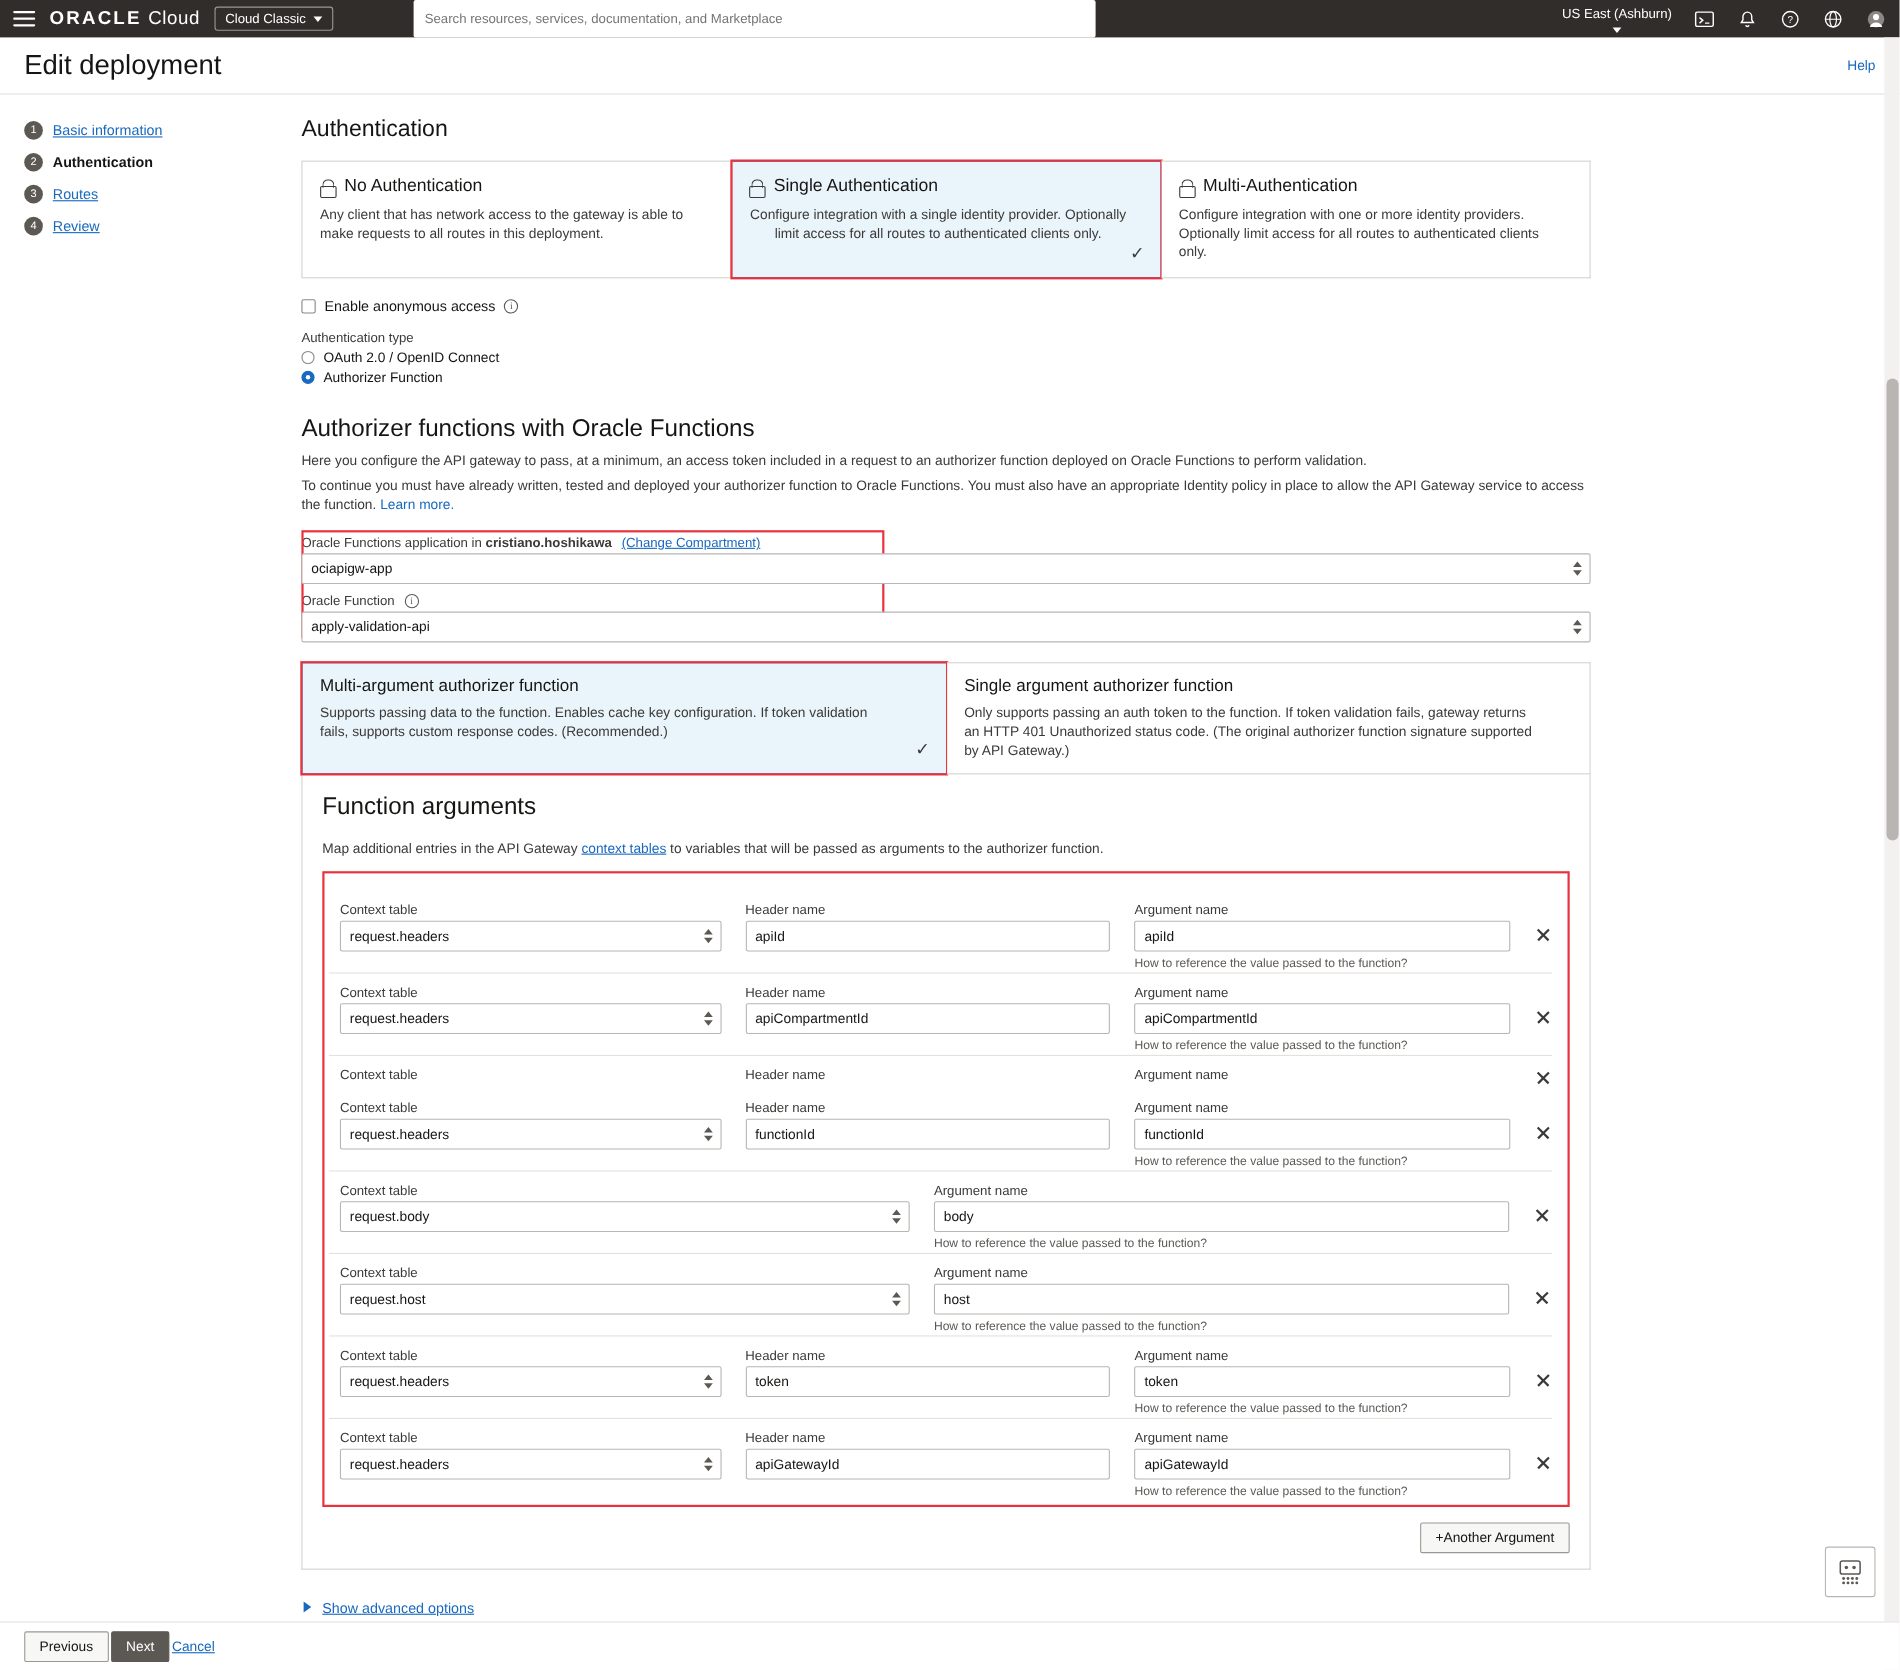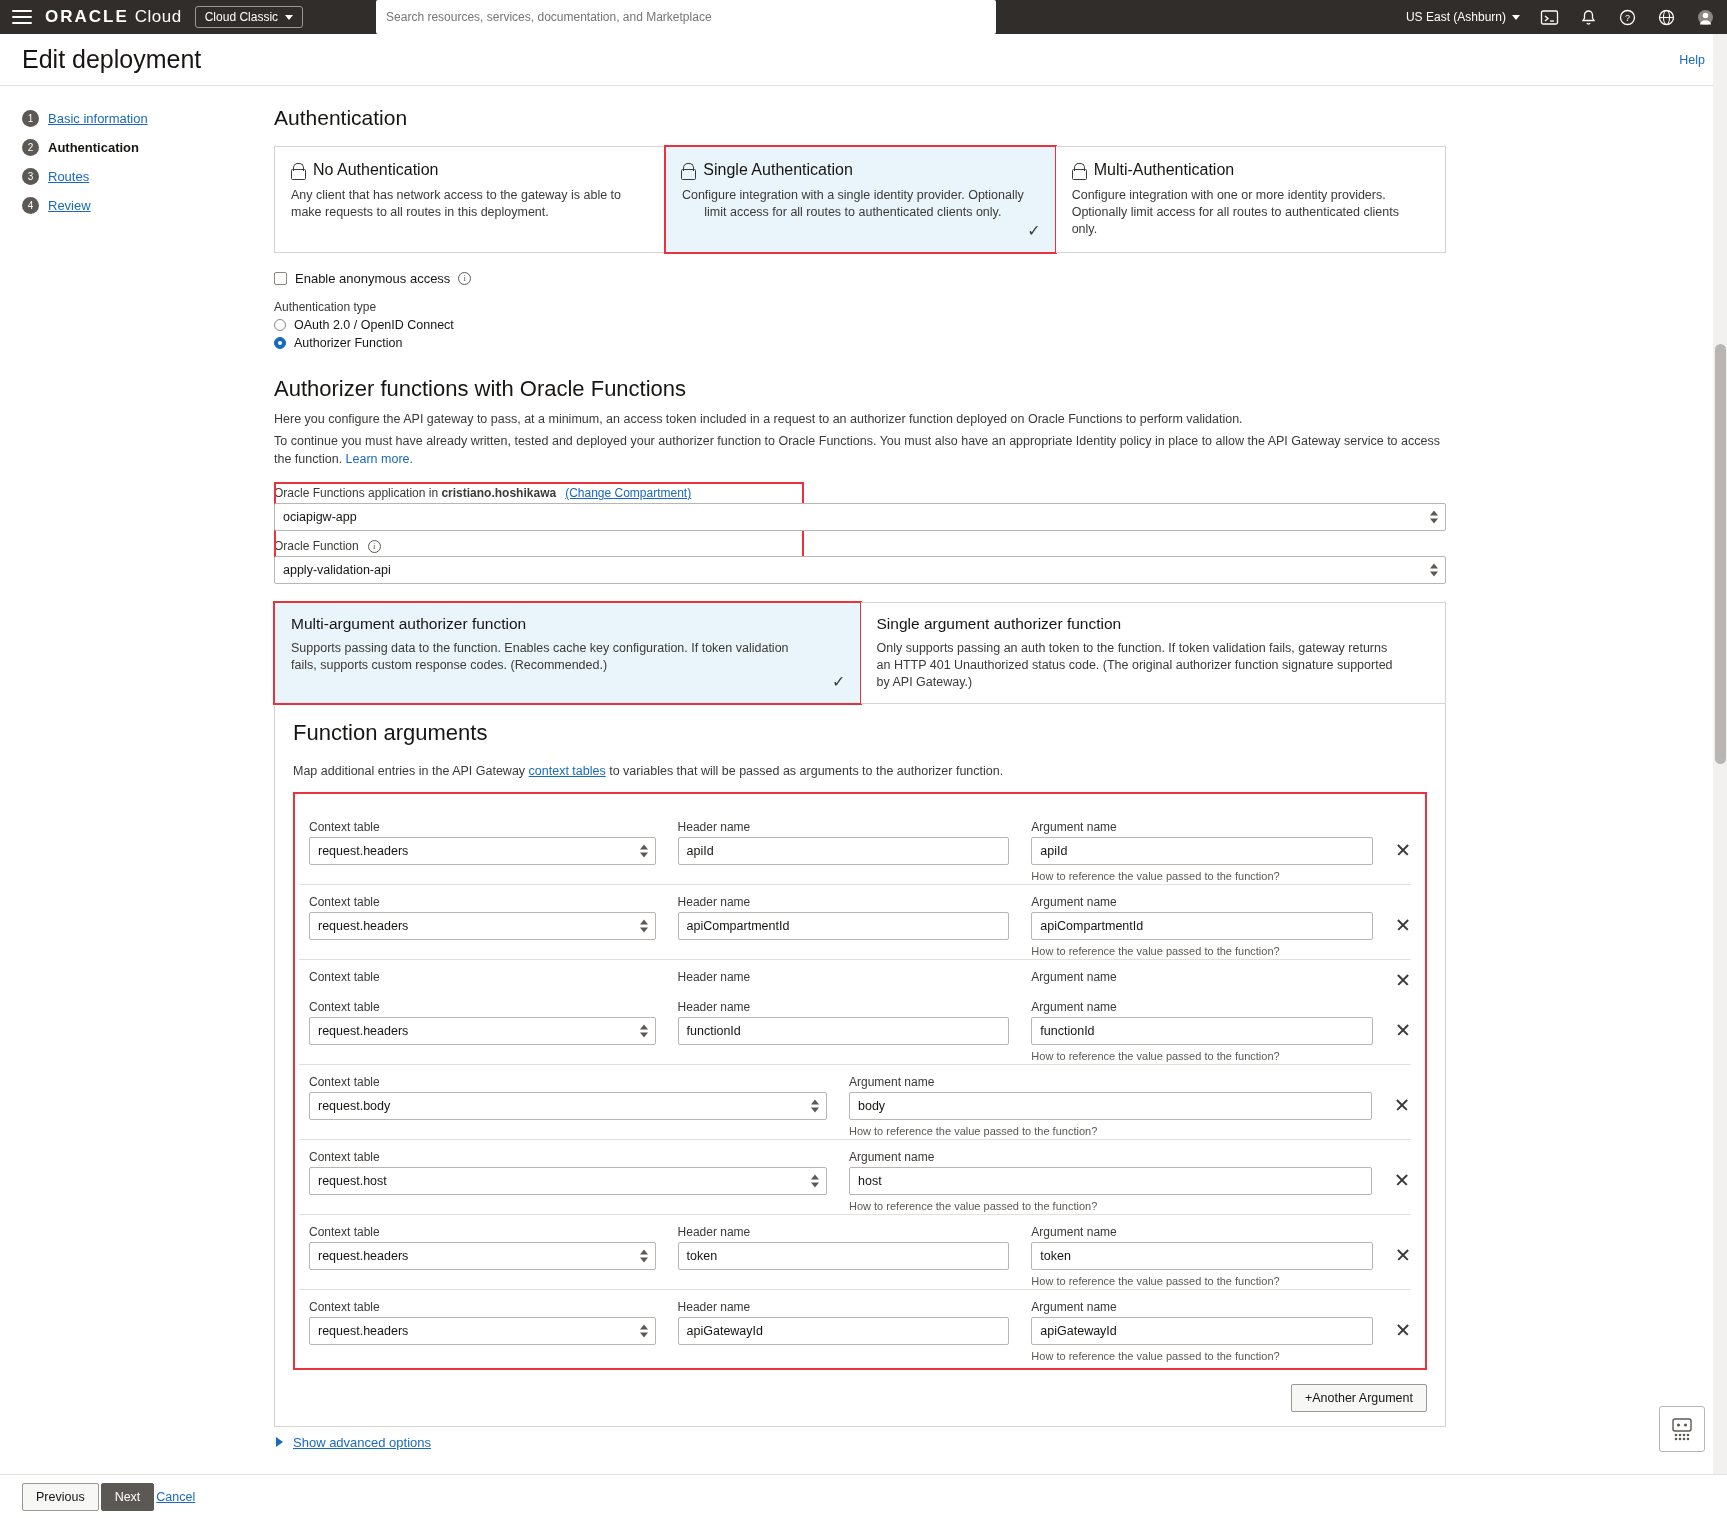--- a/index.html
+++ b/index.html
@@ -31,21 +31,21 @@
   .topsearch {
     flex: 0 0 auto; width: 620px; margin-left: 60px;
     background: #fff; border-radius: 2px; height: 34px;
     display: flex; align-items: center; padding: 0 8px;
   }
   .topsearch input {
     border: none; outline: none; width: 100%; font-size: 12px;
     color: #333; font-family: "Liberation Sans", sans-serif; background: transparent;
   }
   .top-right { margin-left: auto; display: flex; align-items: center; gap: 20px; font-size: 12px; }
-  .top-right .region { display: flex; align-items: center; gap: 6px; cursor: pointer; }
+  .top-right .region { display: flex; align-items: center; gap: 6px; cursor: pointer; flex-direction: column; }
   .ticon { width: 19px; height: 19px; position: relative; cursor: pointer; }
   .ticon svg { display: block; }
 
   
   .pagehead {
     height: 52px; display: flex; align-items: center; padding: 0 22px;
     border-bottom: 1px solid #e3e1de; position: relative;
   }
   .pagehead h1 { font-size: 25px; font-weight: normal; margin: 0; color: #161513; }
   .help-link { margin-left: auto; color: #1869bf; font-size: 12.5px; text-decoration: none; cursor: pointer; }
@@ -163,21 +163,21 @@
   .x-btn::before { transform: rotate(45deg); }
   .x-btn::after { transform: rotate(-45deg); }
 
   .another-row { display: flex; justify-content: flex-end; margin-top: 14px; }
   .btn {
     border: 1px solid #9b9894; background: #f7f7f6; border-radius: 2px;
     padding: 6px 13px; font-size: 12.5px; cursor: pointer; color: #161513;
     font-family: "Liberation Sans", sans-serif;
   }
 
-  .adv-row { display: flex; align-items: center; gap: 10px; margin: 8px 0 0 2px; }
+  .adv-row { display: flex; align-items: center; gap: 10px; margin: 27px 0 0 2px; }
   .chev-r { width: 0; height: 0; border-top: 5px solid transparent; border-bottom: 5px solid transparent; border-left: 7px solid #1869bf; }
 
   
   .footer {
     position: absolute; left: 0; bottom: 0; width: 1727px; height: 44px;
     border-top: 1px solid #e3e1de; display: flex; align-items: center; gap: 2px;
     padding: 0 22px; background: #fff;
   }
   .btn-dark { background: #5c5955; color: #fff; border: 1px solid #5c5955; }
 

